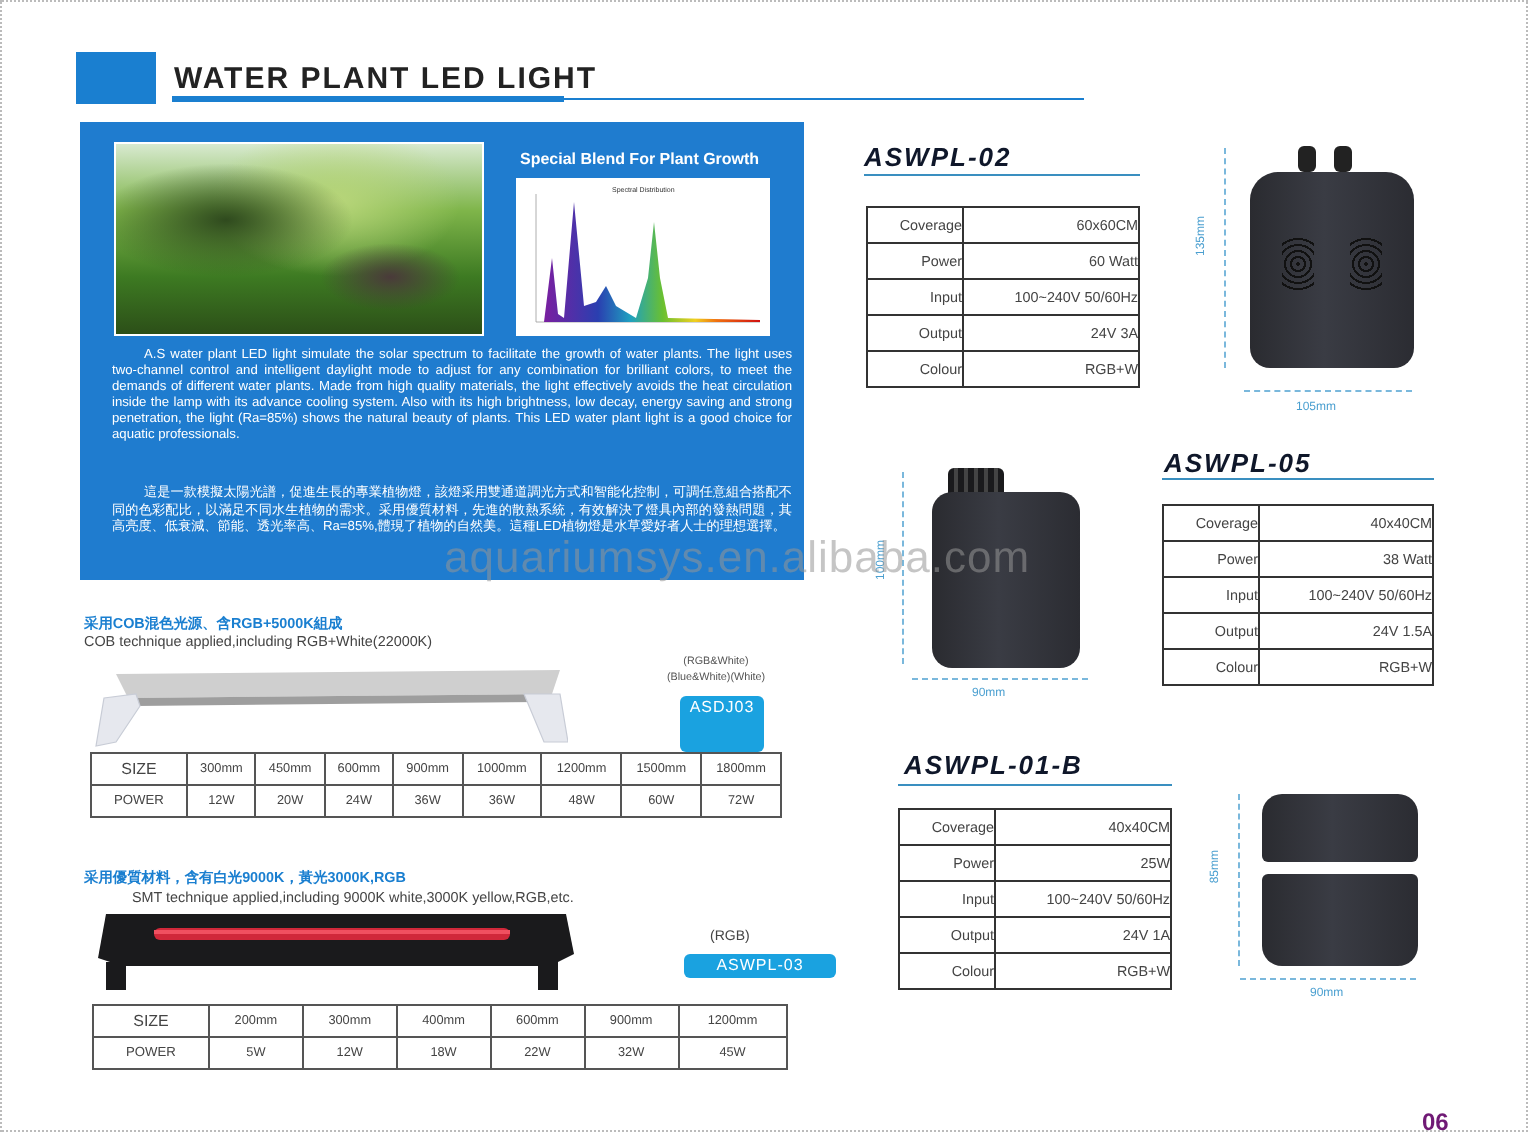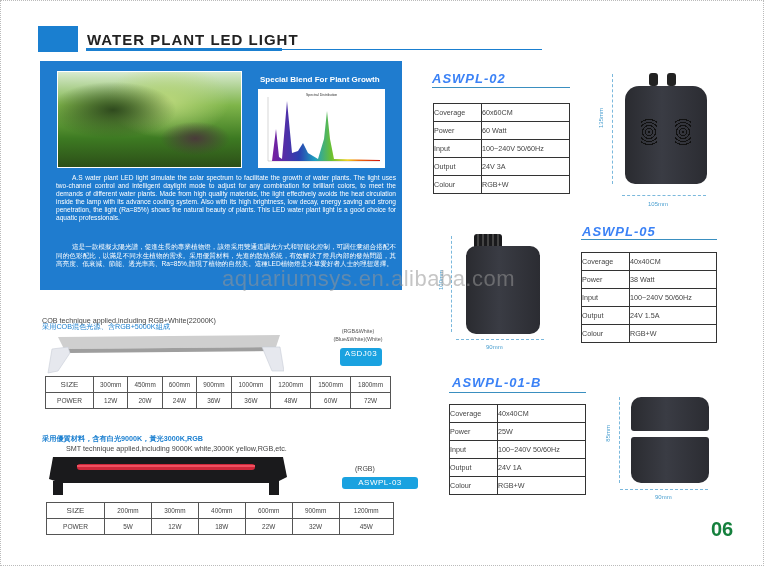--- a/index.html
+++ b/index.html
@@ -19,54 +19,54 @@
       radial-gradient(ellipse at 60% 30%, #b8d67a 0%, transparent 40%),
       linear-gradient(180deg, #d8ead0 0%, #7fb54a 35%, #3d7a22 70%, #2c4f18 100%); }
   .spectrum-title { left: 260px; top: 75px; font-size: 8px; font-weight: bold; color: #fff; }
   .spectrum-box { left: 258px; top: 89px; width: 127px; height: 79px; background: #fff; }
   .spectrum-box svg { width: 100%; height: 100%; display: block; }
   .desc-en { left: 56px; top: 174px; width: 340px; font-size: 6.6px; line-height: 8px; color: #fff; text-align: justify; text-indent: 16px; }
   .desc-cn { left: 56px; top: 243px; width: 340px; font-size: 6.6px; line-height: 8.6px; color: #fff; text-align: justify; text-indent: 16px; }
 
   .watermark { left: 222px; top: 266px; font-size: 22px; color: rgba(150,150,150,0.55); letter-spacing: 0.5px; white-space: nowrap; }
 
-  .cob-cn { left: 42px; top: 307px; font-size: 7.2px; font-weight: normal; color: #1a7fd0; margin-top: 15px; }
+  .cob-cn { left: 42px; top: 307px; font-size: 7.2px; font-weight: bold; color: #1a7fd0; }
   .cob-en { left: 42px; top: 316px; font-size: 7.2px; color: #444; }
   .cob-light { left: 44px; top: 333px; width: 240px; height: 42px; }
   .cob-variants { left: 322px; top: 327px; width: 72px; font-size: 5.4px; color: #555; text-align: center; line-height: 8px; }
   .badge { background: #1aa2e0; color: #fff; font-size: 8px; border-radius: 3px; text-align: center; letter-spacing: 0.5px; }
-  .cob-badge { left: 340px; top: 348px; width: 42px; height: 18px; line-height: 11px; }
+  .cob-badge { left: 340px; top: 348px; width: 42px; height: 28px; line-height: 11px; }
 
   table.spec { border-collapse: collapse; position: absolute; }
   table.spec td { border: 1px solid #555; text-align: center; color: #444; }
   .cob-table { left: 45px; top: 376px; width: 346px; }
   .cob-table td { font-size: 6.4px; height: 16px; }
   .cob-table td.hdr { font-size: 8px; width: 48px; }
 
   .smt-cn { left: 42px; top: 434px; font-size: 7.2px; font-weight: bold; color: #1a7fd0; }
   .smt-en { left: 42px; top: 444px; font-size: 7.2px; color: #444; padding-left: 24px; }
   .smt-light { left: 47px; top: 455px; width: 242px; height: 40px; }
   .smt-rgb { left: 355px; top: 465px; font-size: 7px; color: #444; }
   .smt-badge { left: 342px; top: 477px; width: 76px; height: 12px; line-height: 12px; }
   .smt-table { left: 46px; top: 502px; width: 348px; }
   .smt-table td { font-size: 6.4px; height: 16px; }
   .smt-table td.hdr { font-size: 8px; width: 58px; }
 
-  .model-title { font-size: 13px; font-weight: bold; font-style: italic; letter-spacing: 1px; color: #3b82f6; }
+  .model-title { font-size: 13px; font-weight: bold; font-style: italic; letter-spacing: 1px; color: #0f172a; }
   .model-underline { height: 1px; background: #3a8fc0; }
-  table.mtable td { border: 1px solid #333; text-align: left; color: #444; font-size: 7.2px; height: 18px; }
+  table.mtable td { border: 1px solid #333; text-align: right; color: #444; font-size: 7.2px; height: 18px; }
   table.mtable td.k { width: 48px; }
 
   .dim { color: #4a9fd0; font-size: 6px; }
   .dim-v { writing-mode: vertical-rl; transform: rotate(180deg); }
   .dash-v { border-left: 1px dashed #7ab8dc; width: 0; }
   .dash-h { border-top: 1px dashed #7ab8dc; height: 0; }
 
   .device { background: linear-gradient(90deg, #2a2b30 0%, #3a3c44 45%, #2b2c32 100%); }
-  .page-number { left: 711px; top: 518px; font-size: 20px; font-weight: bold; color: #15803d; }
+  .page-number { left: 711px; top: 554px; font-size: 12px; font-weight: bold; color: #701a75; }
 </style>
 </head>
 <body>
 
 <div class="page-border"></div>
 
 <div class="abs title-block"></div>
 <div class="abs title-text">WATER PLANT LED LIGHT</div>
 <div class="abs title-line-thick"></div>
 <div class="abs title-line-thin"></div>

